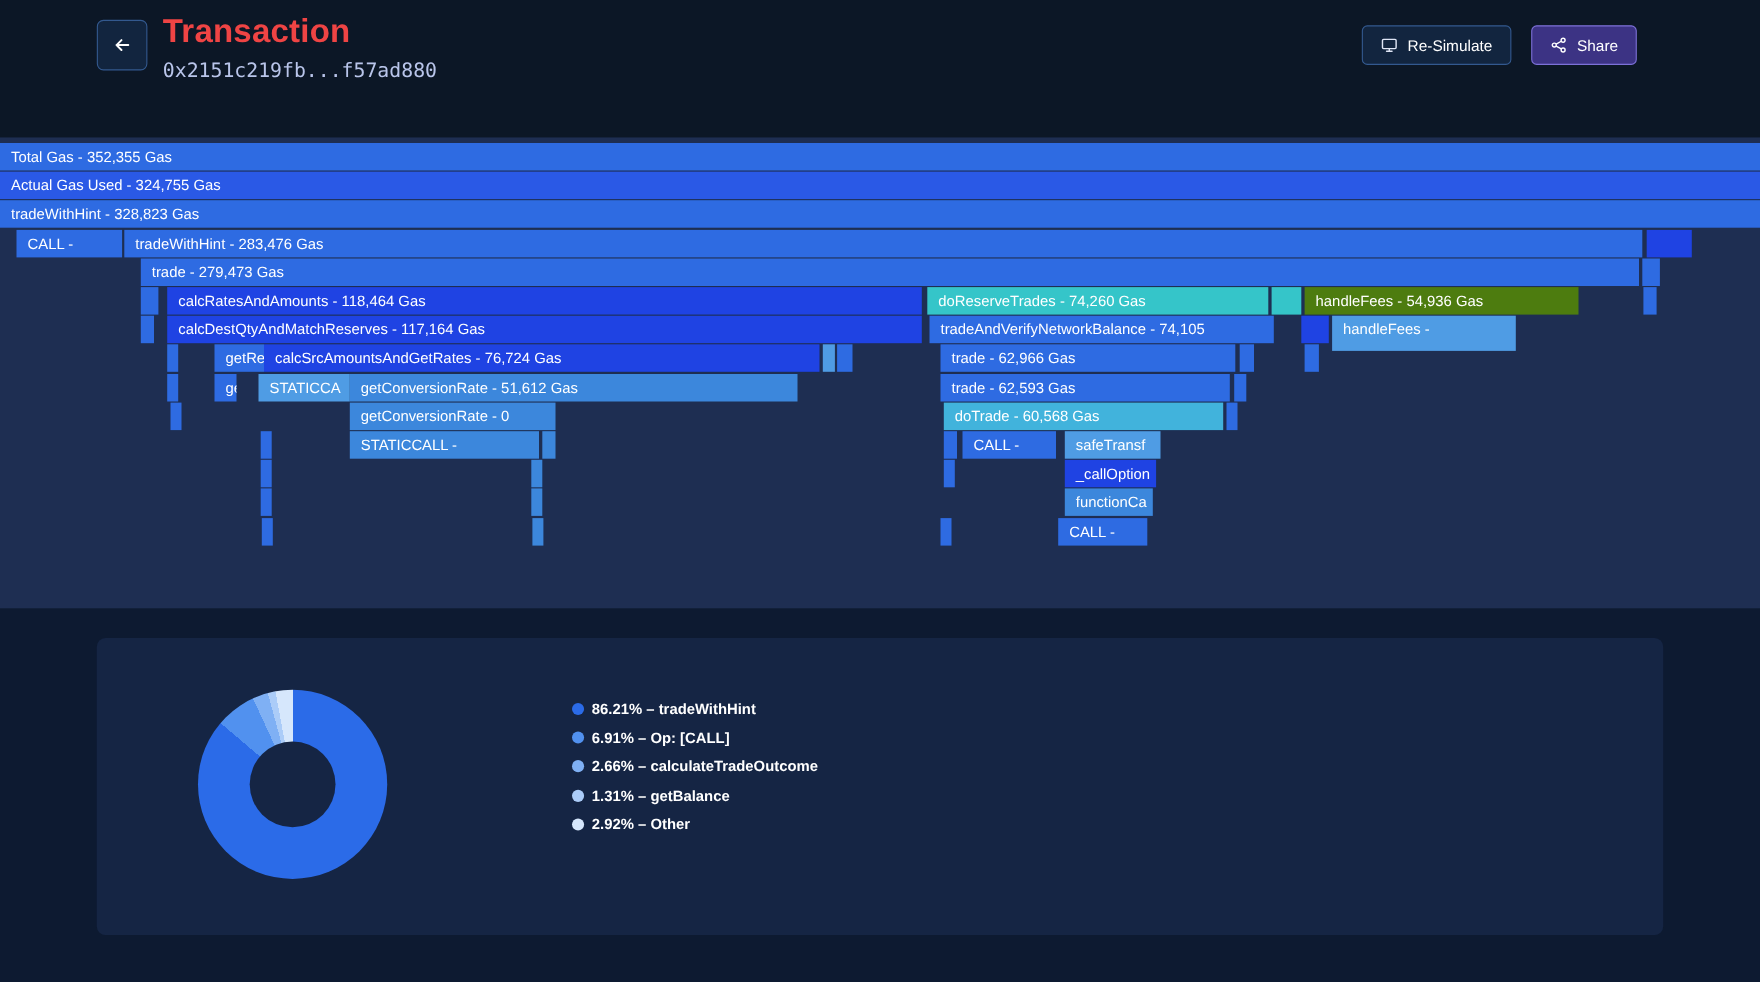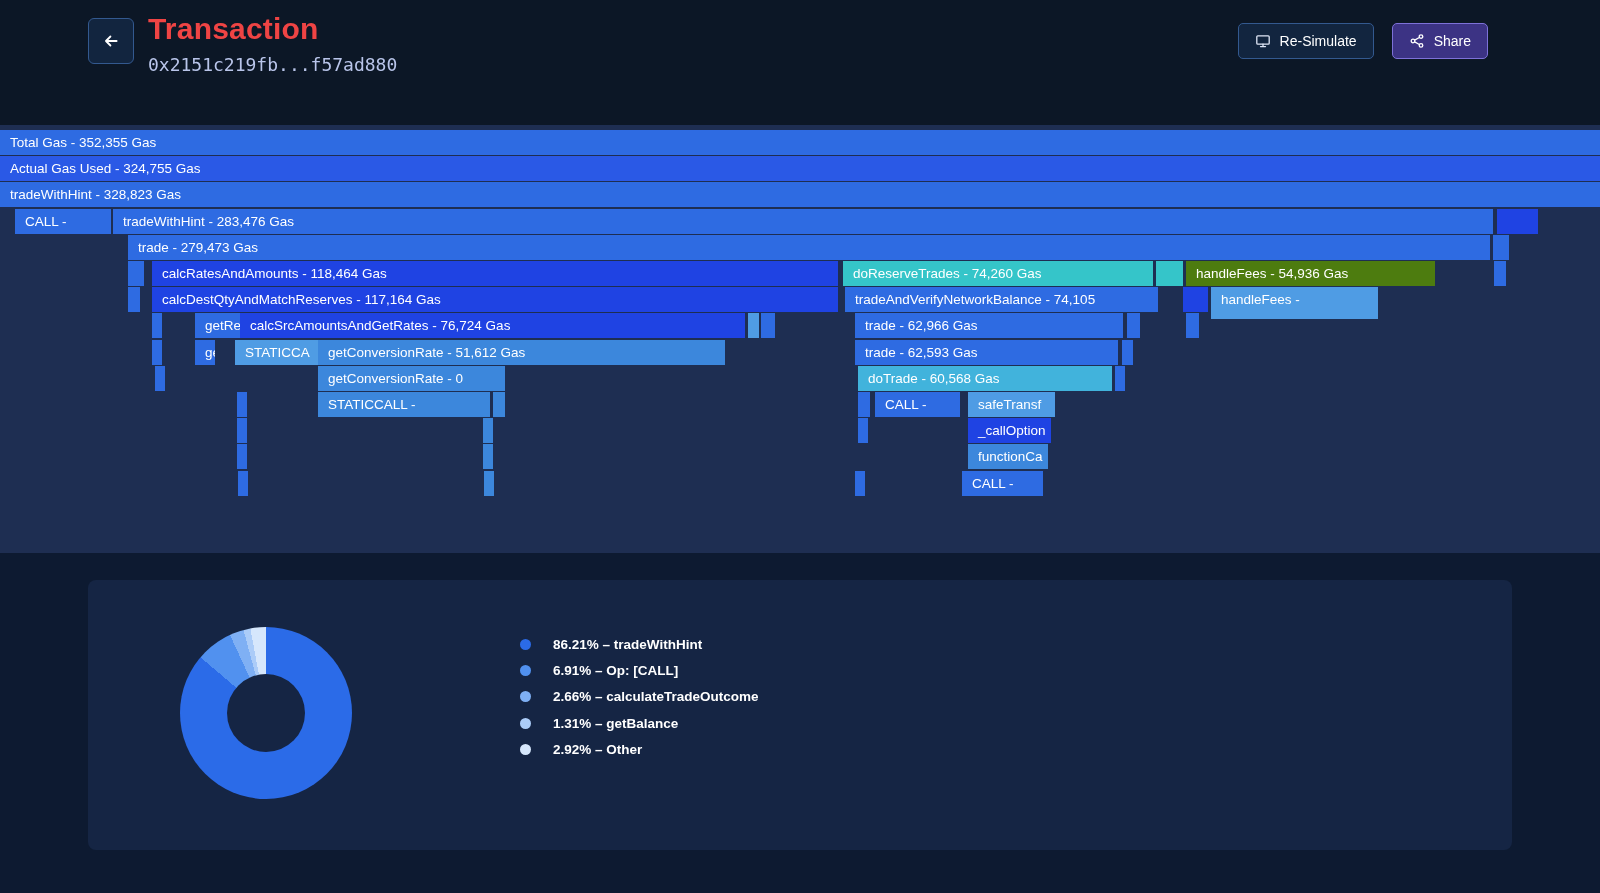--- a/index.html
+++ b/index.html
@@ -87,21 +87,21 @@
   .donut-wrap { position:absolute; left:92px; top:47px; width:172px; height:172px; }
   .donut { width:172px; height:172px; border-radius:50%; cursor:pointer; }
   .donut-hole {
     position:absolute; left:50%; top:50%;
     transform:translate(-50%,-50%);
     width:78px; height:78px; border-radius:50%;
     background:#152544;
   }
   .legend { position:absolute; left:432px; top:51px; list-style:none; }
   .legend-item {
-    display:flex; align-items:center; gap:22px;
+    display:flex; align-items:center; gap:7px;
     height:26.4px;
     font-size:13.5px; font-weight:bold; color:#ffffff;
   }
   .dot { width:11px; height:11px; border-radius:50%; flex:0 0 auto; }
 </style>
 </head>
 <body>
 
 <div class="page">
 

